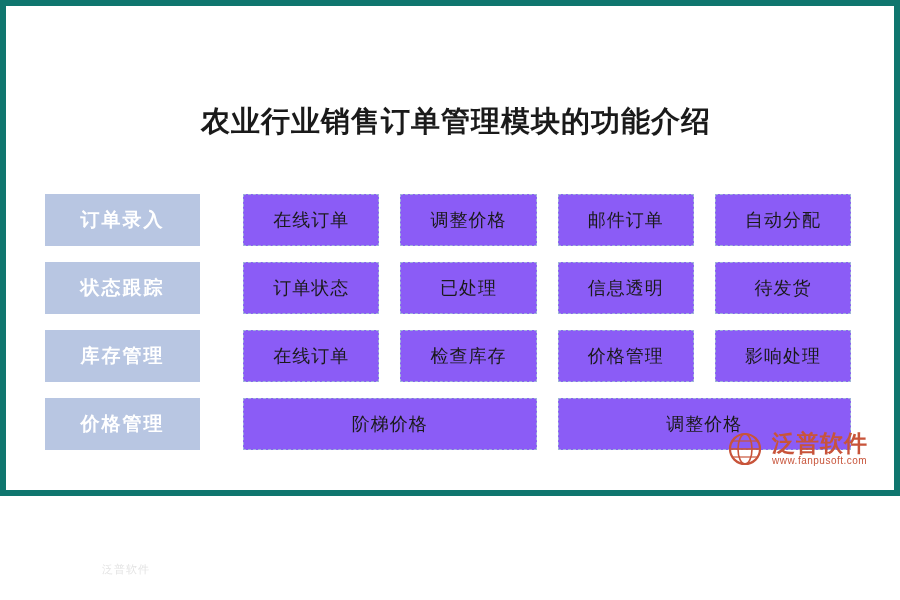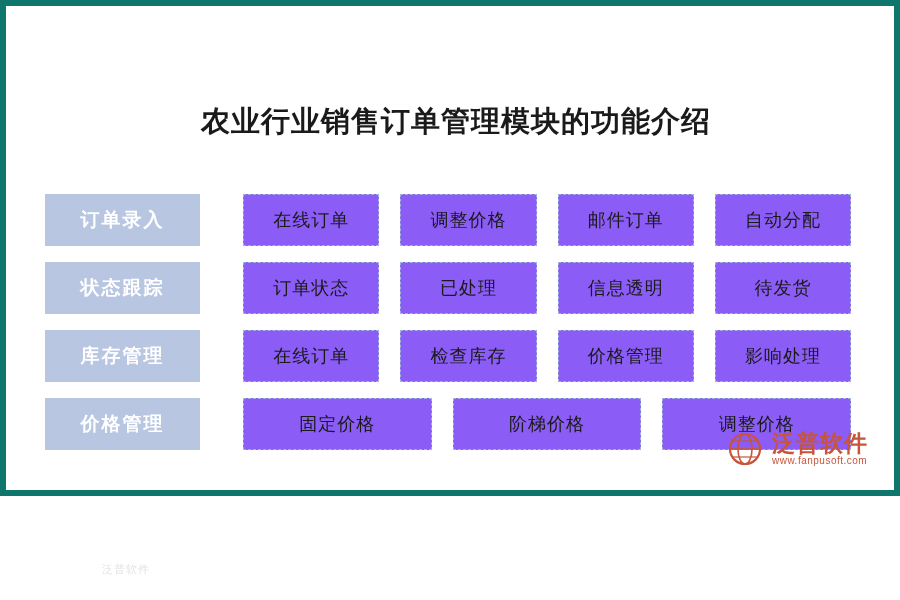--- a/index.html
+++ b/index.html
@@ -159,21 +159,20 @@
         <div class="cell">在线订单</div>
         <div class="cell">检查库存</div>
         <div class="cell">价格管理</div>
         <div class="cell">影响处理</div>
       </div>
     </div>
 
     <div class="row">
       <div class="cat">价格管理</div>
       <div class="cells">
-        <div class="cell">固定价格</div>
         <div class="cell">阶梯价格</div>
         <div class="cell">调整价格</div>
       </div>
     </div>
 
   </div>
 
   <div class="logo">
     <div class="logo-mark">
       <svg width="38" height="38" viewBox="0 0 38 38" aria-hidden="true">

